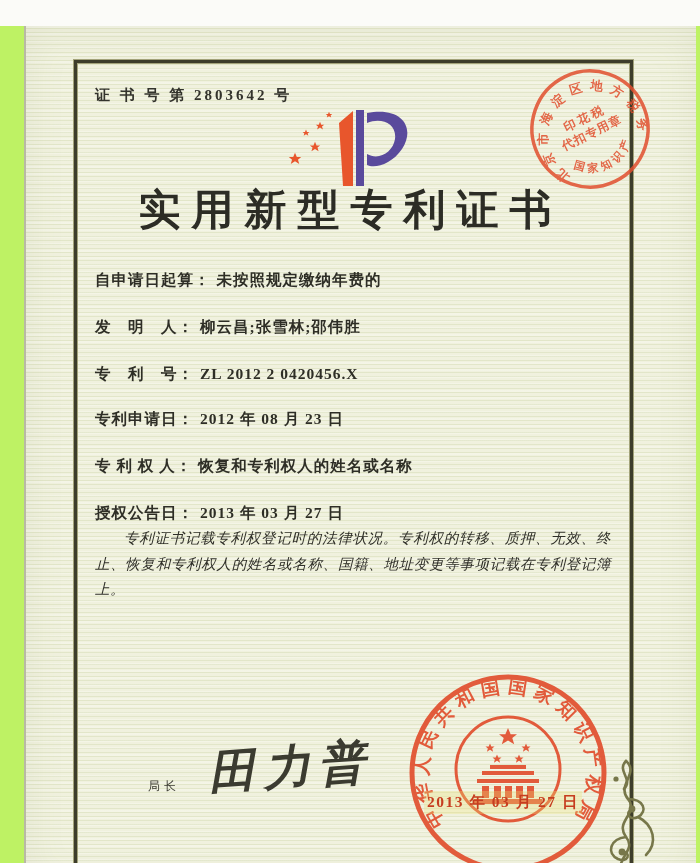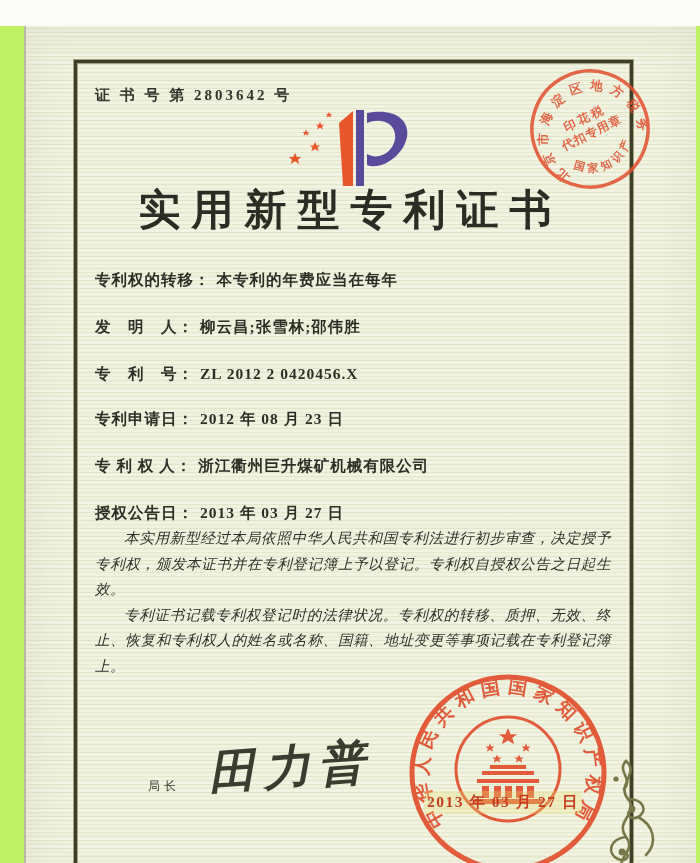--- a/index.html
+++ b/index.html
@@ -62,41 +62,40 @@
       <use href="#star" transform="translate(24,25) scale(3.4)"></use>
       <use href="#star" transform="translate(33,39) scale(5.2)"></use>
       <use href="#star" transform="translate(13,51) scale(6.2)"></use>
     </g>
   </svg>
 
   <div class="title">实用新型专利证书</div>
 
   <div class="fields">
     <div class="field-row f0">
-      <span>专利权的转移：</span><span class="val">本专利的年费应当在每年</span>
+      <span>自申请日起算：</span><span class="val">未按照规定缴纳年费的</span>
     </div>
     <div class="field-row f1">
       <span>发　明　人：</span><span class="val">柳云昌;张雪林;邵伟胜</span>
     </div>
     <div class="field-row f2">
       <span>专　利　号：</span><span class="val">ZL 2012 2 0420456.X</span>
     </div>
     <div class="field-row f3">
       <span>专利申请日：</span><span class="val">2012 年 08 月 23 日</span>
     </div>
     <div class="field-row f4">
-      <span>专 利 权 人：</span><span class="val">浙江衢州巨升煤矿机械有限公司</span>
+      <span>专 利 权 人：</span><span class="val">恢复和专利权人的姓名或名称</span>
     </div>
     <div class="field-row f5">
       <span>授权公告日：</span><span class="val">2013 年 03 月 27 日</span>
     </div>
   </div>
 
   <div class="body-text">
-    <p>本实用新型经过本局依照中华人民共和国专利法进行初步审查，决定授予专利权，颁发本证书并在专利登记簿上予以登记。专利权自授权公告之日起生效。</p>
     <p>专利证书记载专利权登记时的法律状况。专利权的转移、质押、无效、终止、恢复和专利权人的姓名或名称、国籍、地址变更等事项记载在专利登记簿上。</p>
   </div>
 
   <div class="sig-label">局长</div>
   <div class="sig-name">田力普</div>
 
   <svg class="grant-seal" viewBox="0 0 220 205">
     <g fill="none" stroke="#e14f2e">
       <circle cx="110" cy="102" r="96" stroke-width="5"></circle>
     </g>

